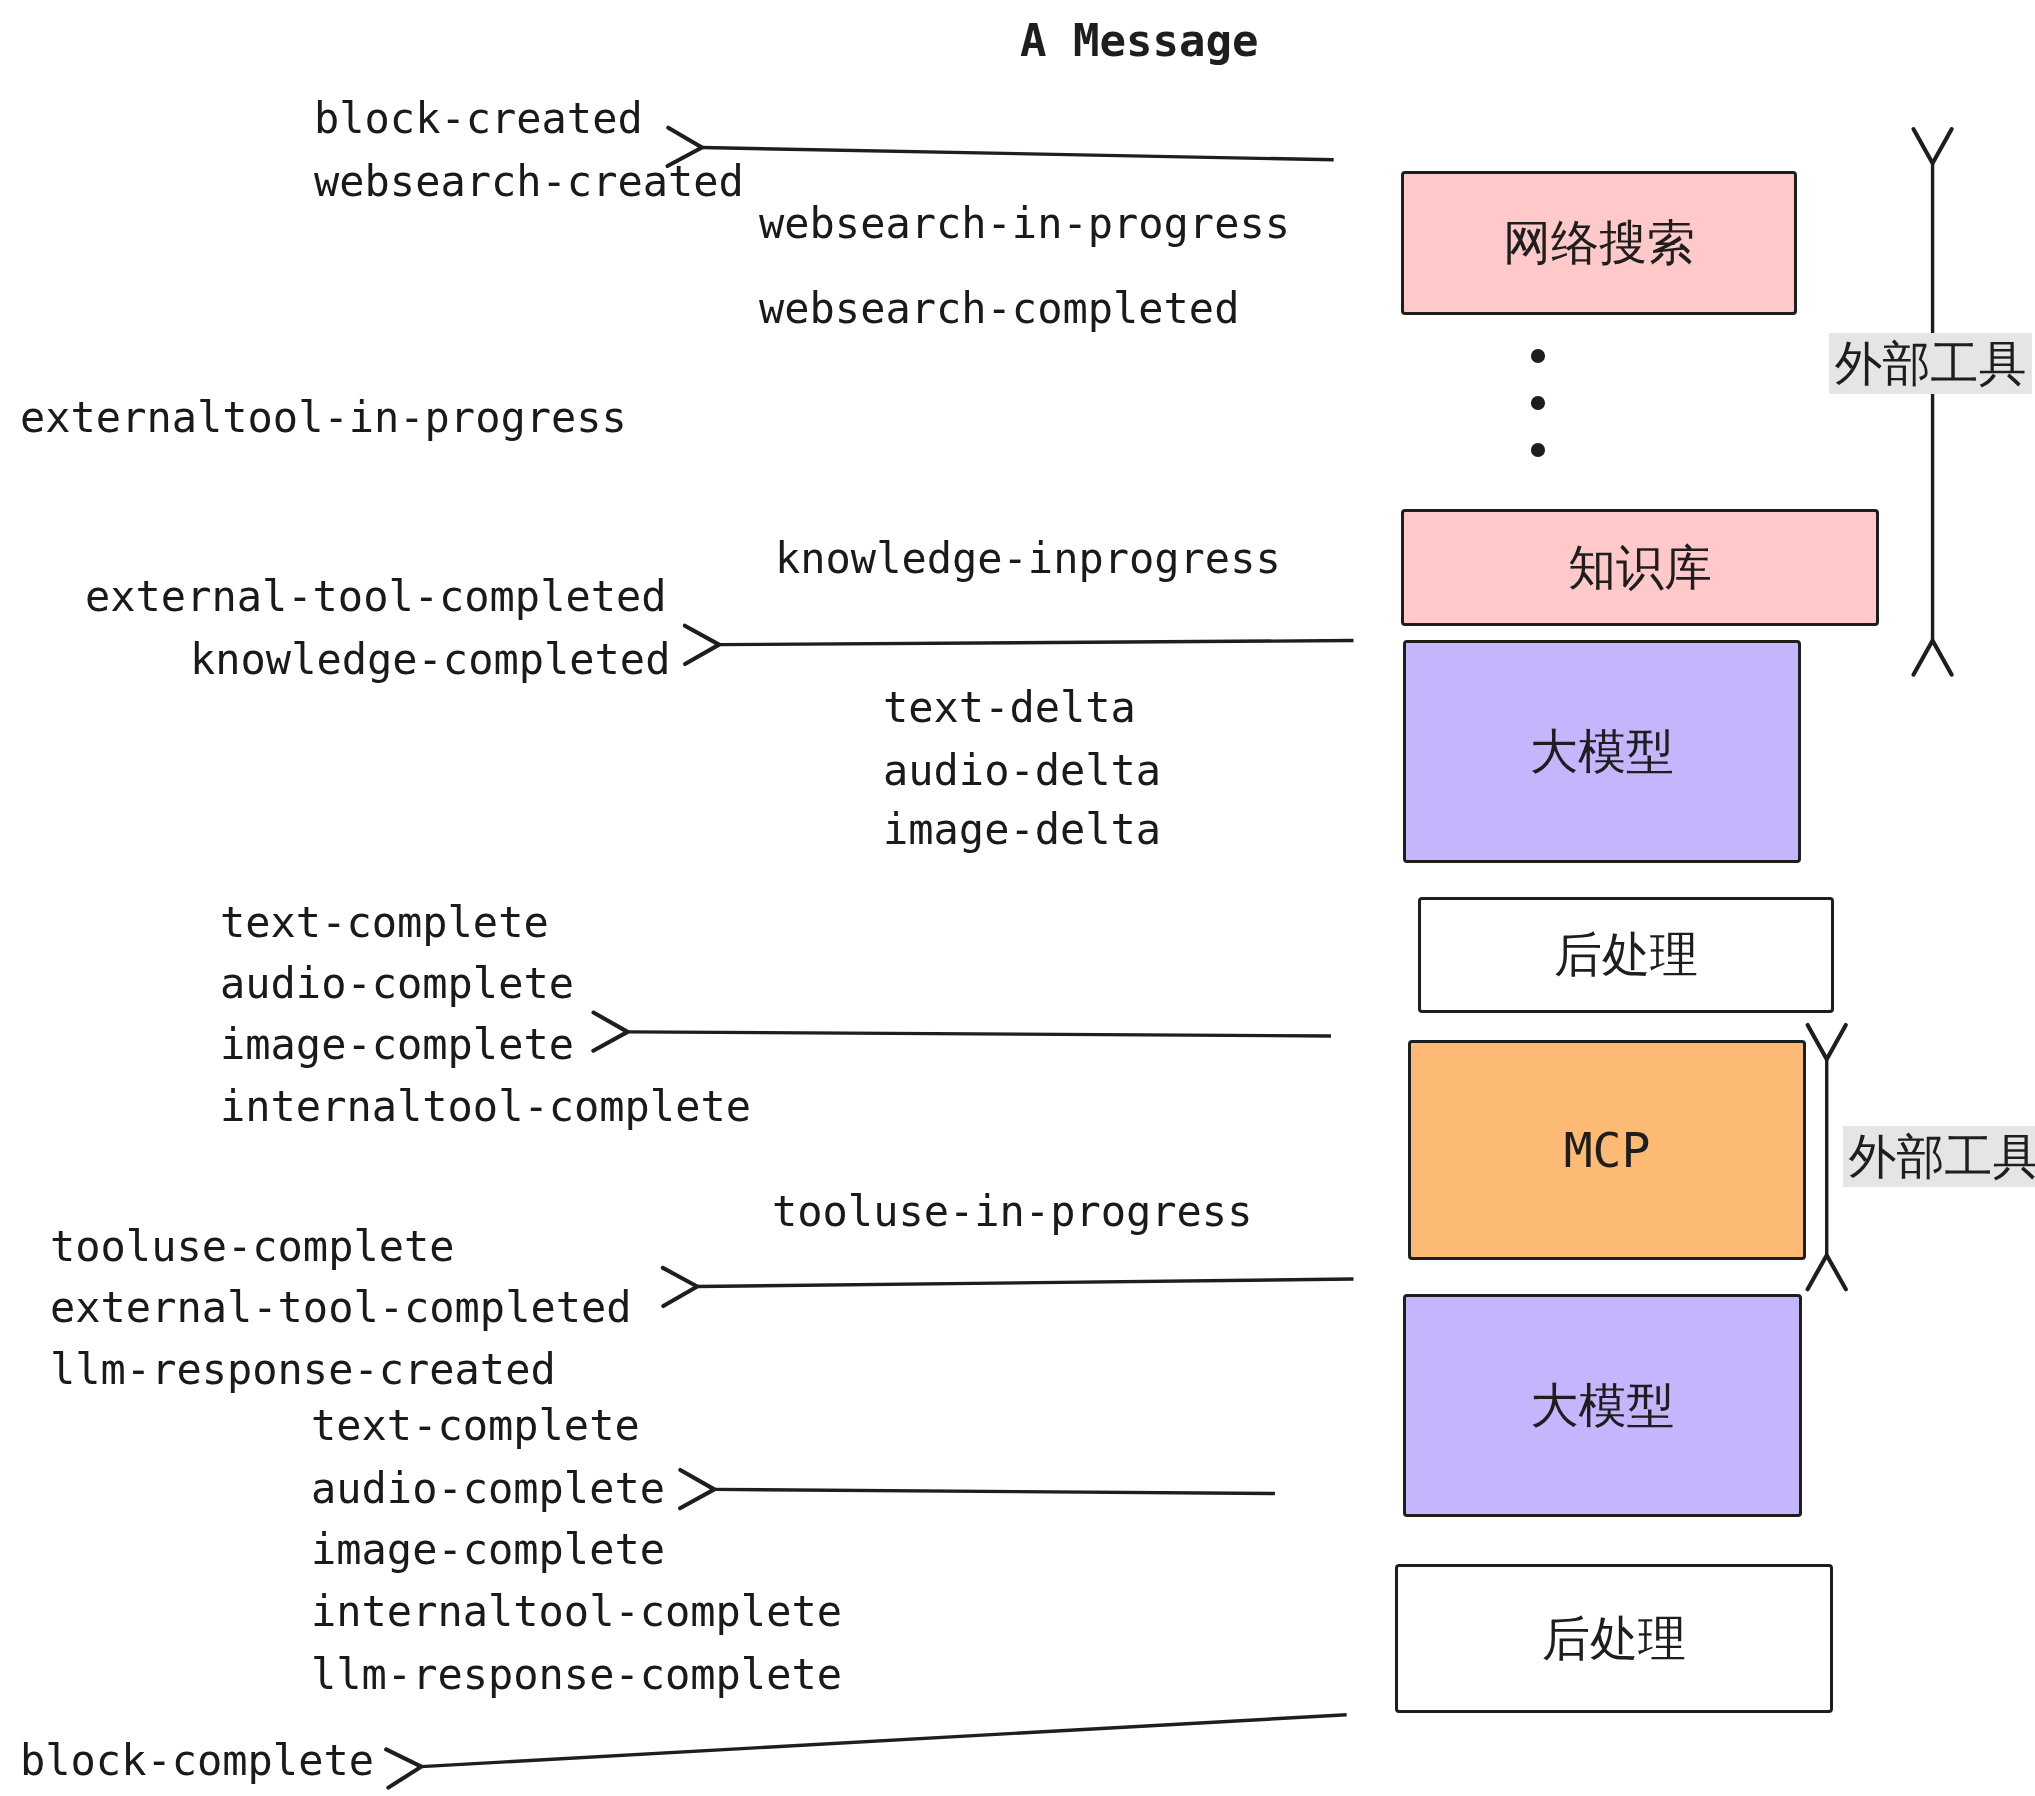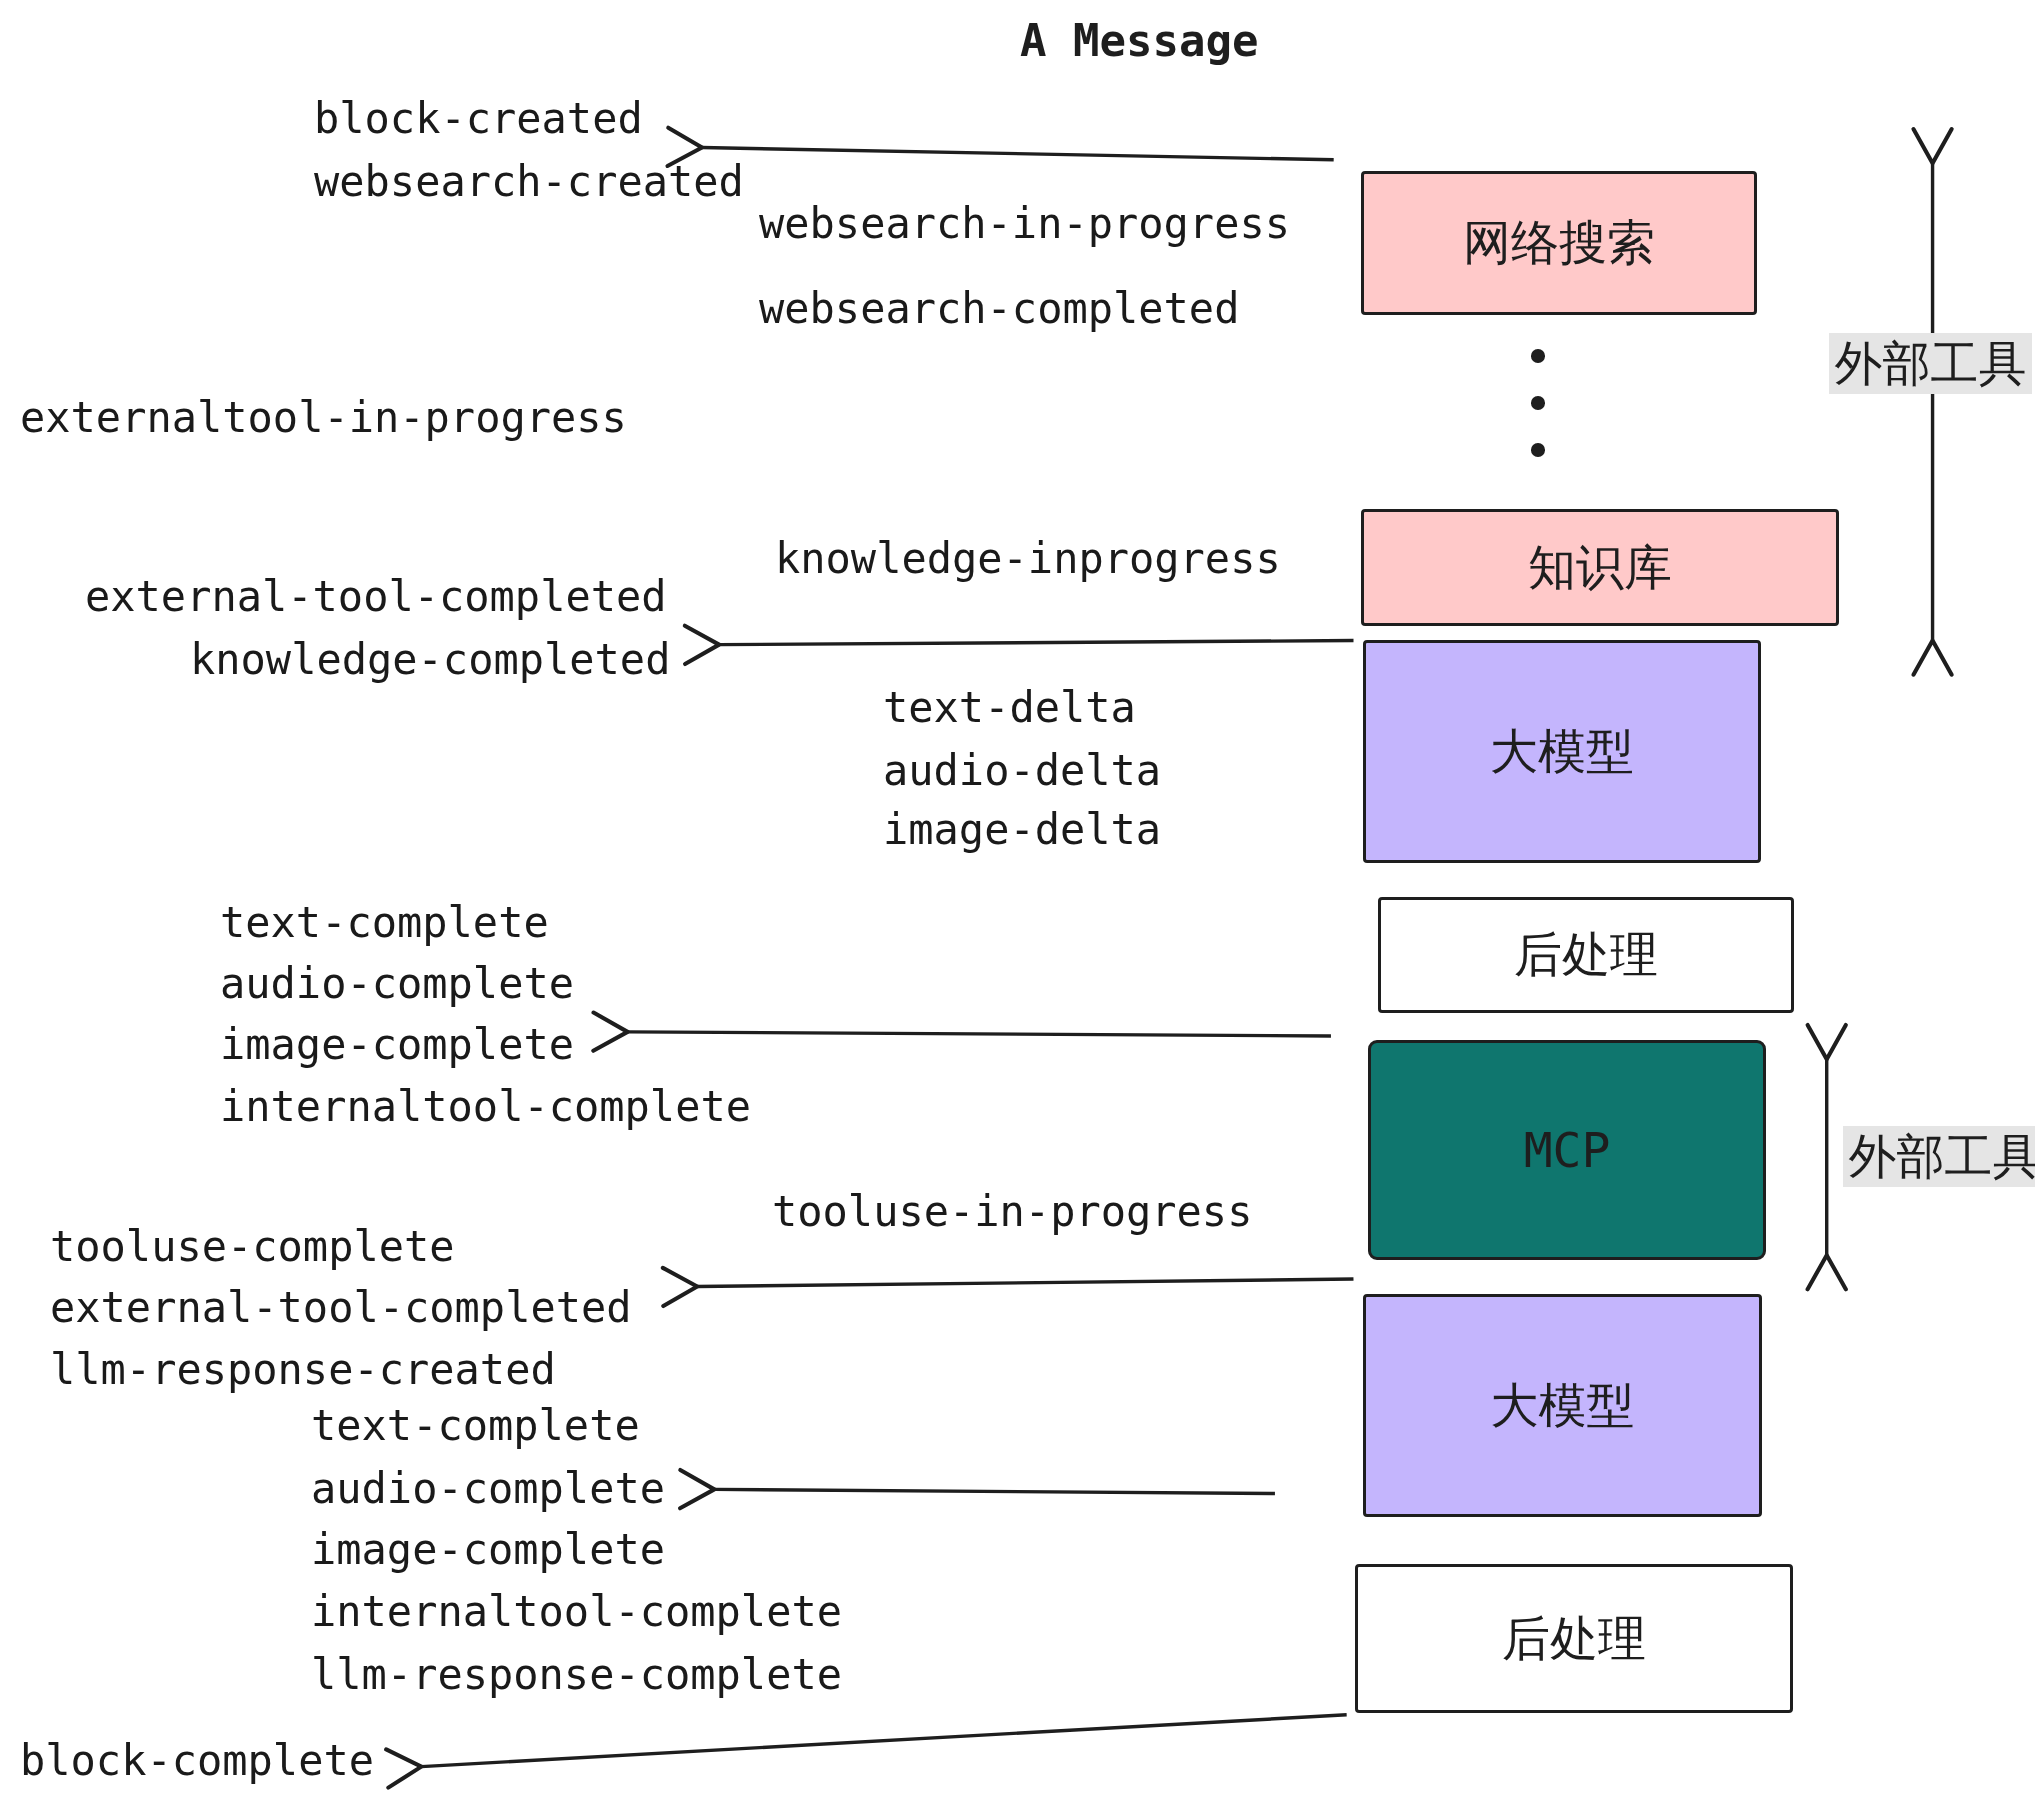--- a/index.html
+++ b/index.html
@@ -25,24 +25,25 @@
   .box {
     position:absolute;
     border:3.4px solid #1e1e1e;
     border-radius:4.1px;
     display:flex; align-items:center; justify-content:center;
     font-family:"DejaVu Sans","Liberation Sans",sans-serif;
     font-size:48px;
     color:#1e1e1e;
     box-sizing:border-box;
     z-index:2;
+    margin-left:40px;
   }
   .pink   { background:#ffc9c9; }
   .green  { background:#c4b5fd; }
-  .yellow { background:#0f766e;border-radius:9px; }
+  .yellow { background:#fdba74; }
   .white  { background:#ffffff; }
   .mono   { font-family:"DejaVu Sans Mono","Liberation Mono",monospace; }
   .side-label {
     position:absolute;
     font-family:"DejaVu Sans","Liberation Sans",sans-serif;
     font-size:48px; line-height:1.15;
     background:#e5e5e5;
     padding:2.7px 5.5px;
     white-space:nowrap;
     z-index:3;

